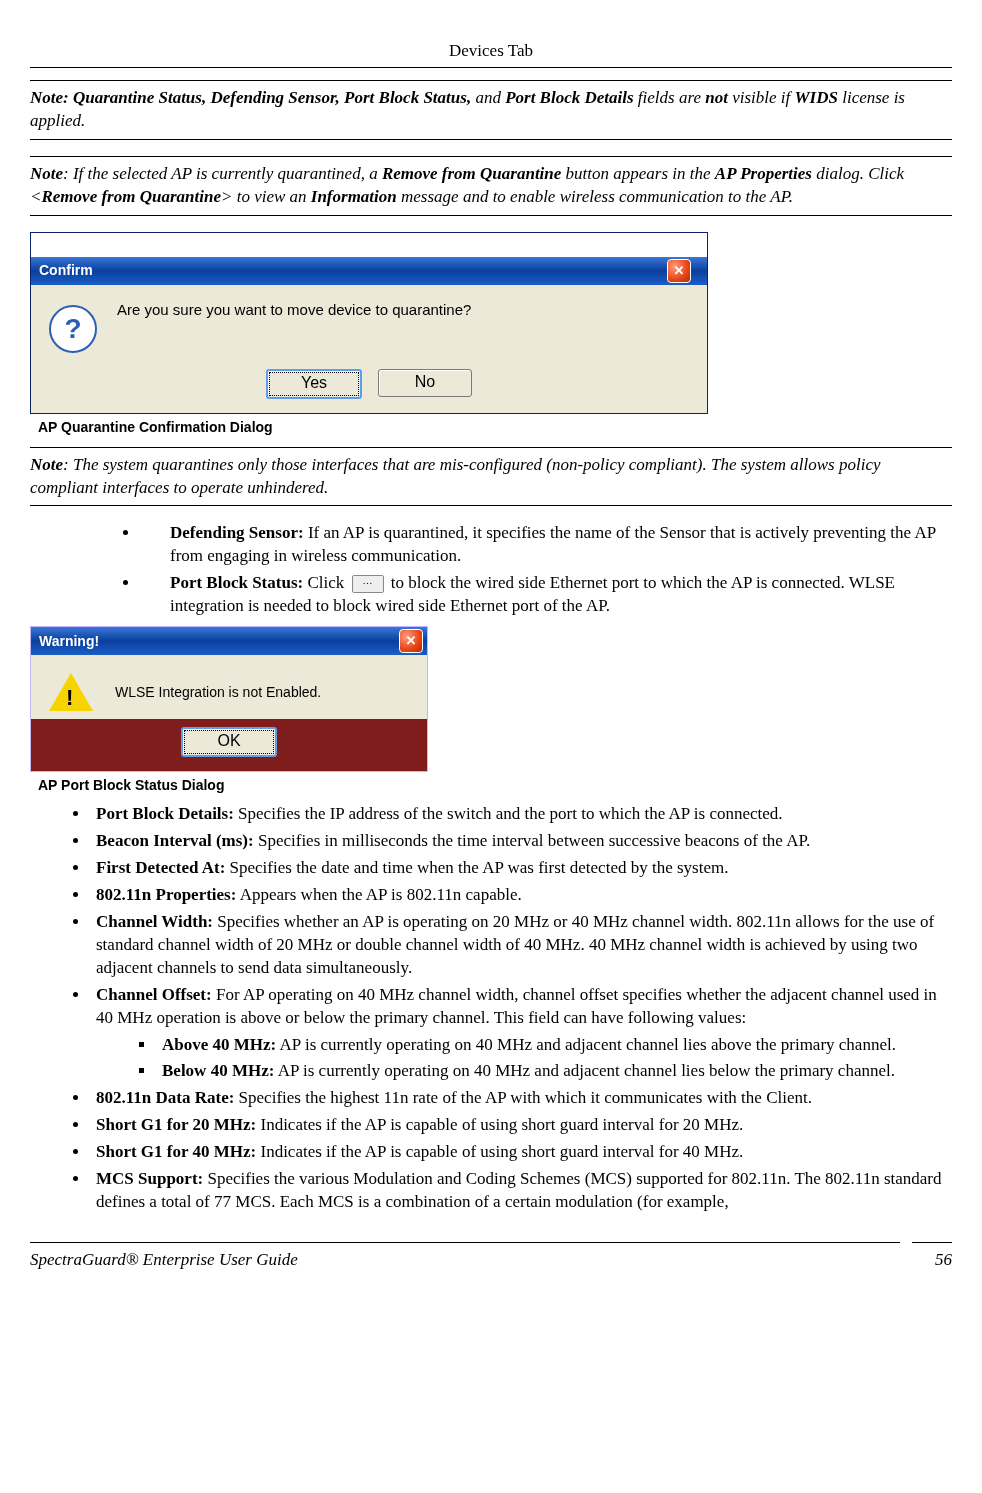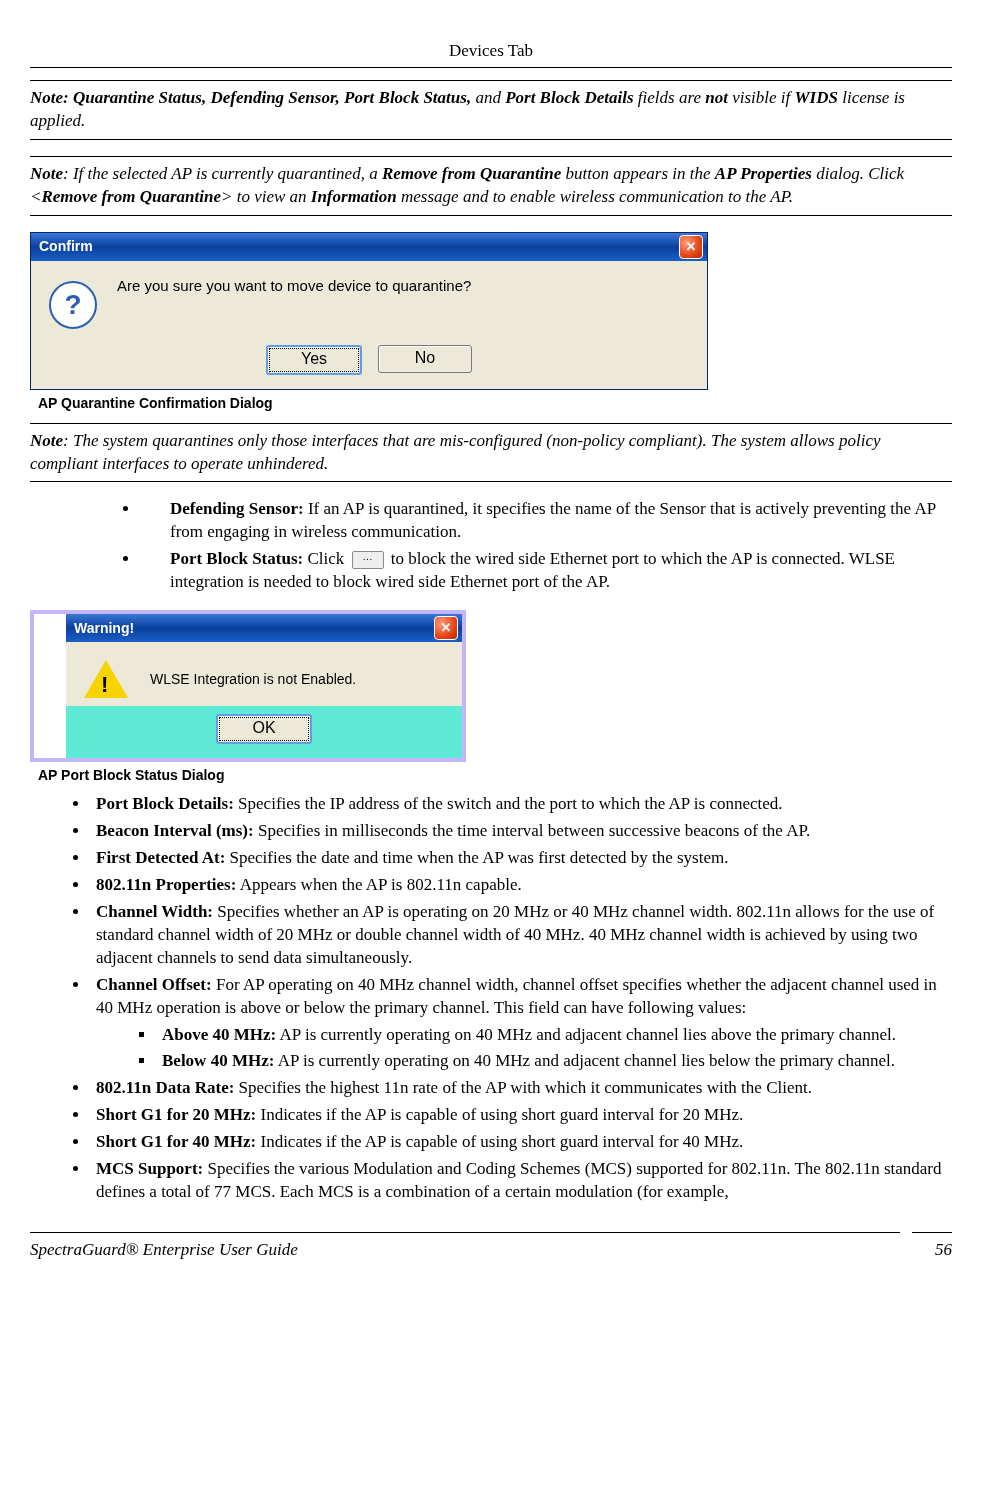--- a/index.html
+++ b/index.html
@@ -38,23 +38,24 @@
       border: 1px solid #0a246a;
       font-family: "Microsoft Sans Serif", Tahoma, Arial, sans-serif;
       font-size: 14px;
       margin-top: 4px;
     }
     .dlg-confirm .titlebar {
       height: 28px;
       background: linear-gradient(to bottom, #3a77d8 0%, #0a3f9d 50%, #1a5fc7 100%);
       display: flex;
       align-items: center;
-      padding: 0 4px 0 8px;
+      padding: 0 16px 0 8px;
       color: #fff;
       font-weight: bold;
+      margin-top: 24px;
     }
     .close-btn {
       margin-left: auto;
       width: 22px;
       height: 22px;
       background: radial-gradient(circle at 30% 30%, #ff9b7c, #e64516 60%, #b32a05);
       border: 1px solid #fff;
       border-radius: 4px;
       display: flex;
       align-items: center;
@@ -102,25 +103,24 @@
       font-family: "Microsoft Sans Serif", Tahoma, Arial, sans-serif;
       font-size: 16px;
       text-align: center;
       line-height: 24px;
       box-shadow: inset 1px 1px 0 #fff;
     }
     .win-btn.focus { outline: 1px dotted #000; outline-offset: -4px; border: 2px solid #5f9de9;}
     
     .dlg-warn {
       width: 396px;
-      border: 4px solid #c4b5fd;
+      border: 1px solid #c4b5fd;
       font-family: "Microsoft Sans Serif", Tahoma, Arial, sans-serif;
       font-size: 14px;
-      margin-top: 16px;
-      padding-left: 32px;
+      margin-top: 8px;
     }
     .dlg-warn .titlebar {
       height: 28px;
       background: linear-gradient(to bottom, #3a77d8 0%, #0a3f9d 50%, #1a5fc7 100%);
       display: flex;
       align-items: center;
       padding: 0 4px 0 8px;
       color: #fff;
       font-weight: bold;
     }
@@ -141,21 +141,21 @@
     }
     .warn-tri::after {
       content: "!";
       position: absolute;
       left: -5px; top: 10px;
       font-size: 22px;
       font-weight: bold;
       color: #000;
     }
     .dlg-warn .buttons {
-      background: #5eead4;
+      background: #7f1d1d;
       padding: 8px 0 14px 0;
       display: flex;
       justify-content: center;
     }
     
     ul.bullets1 {
       list-style: disc;
       margin: 8px 0 8px 0;
       padding-left: 110px;
     }

